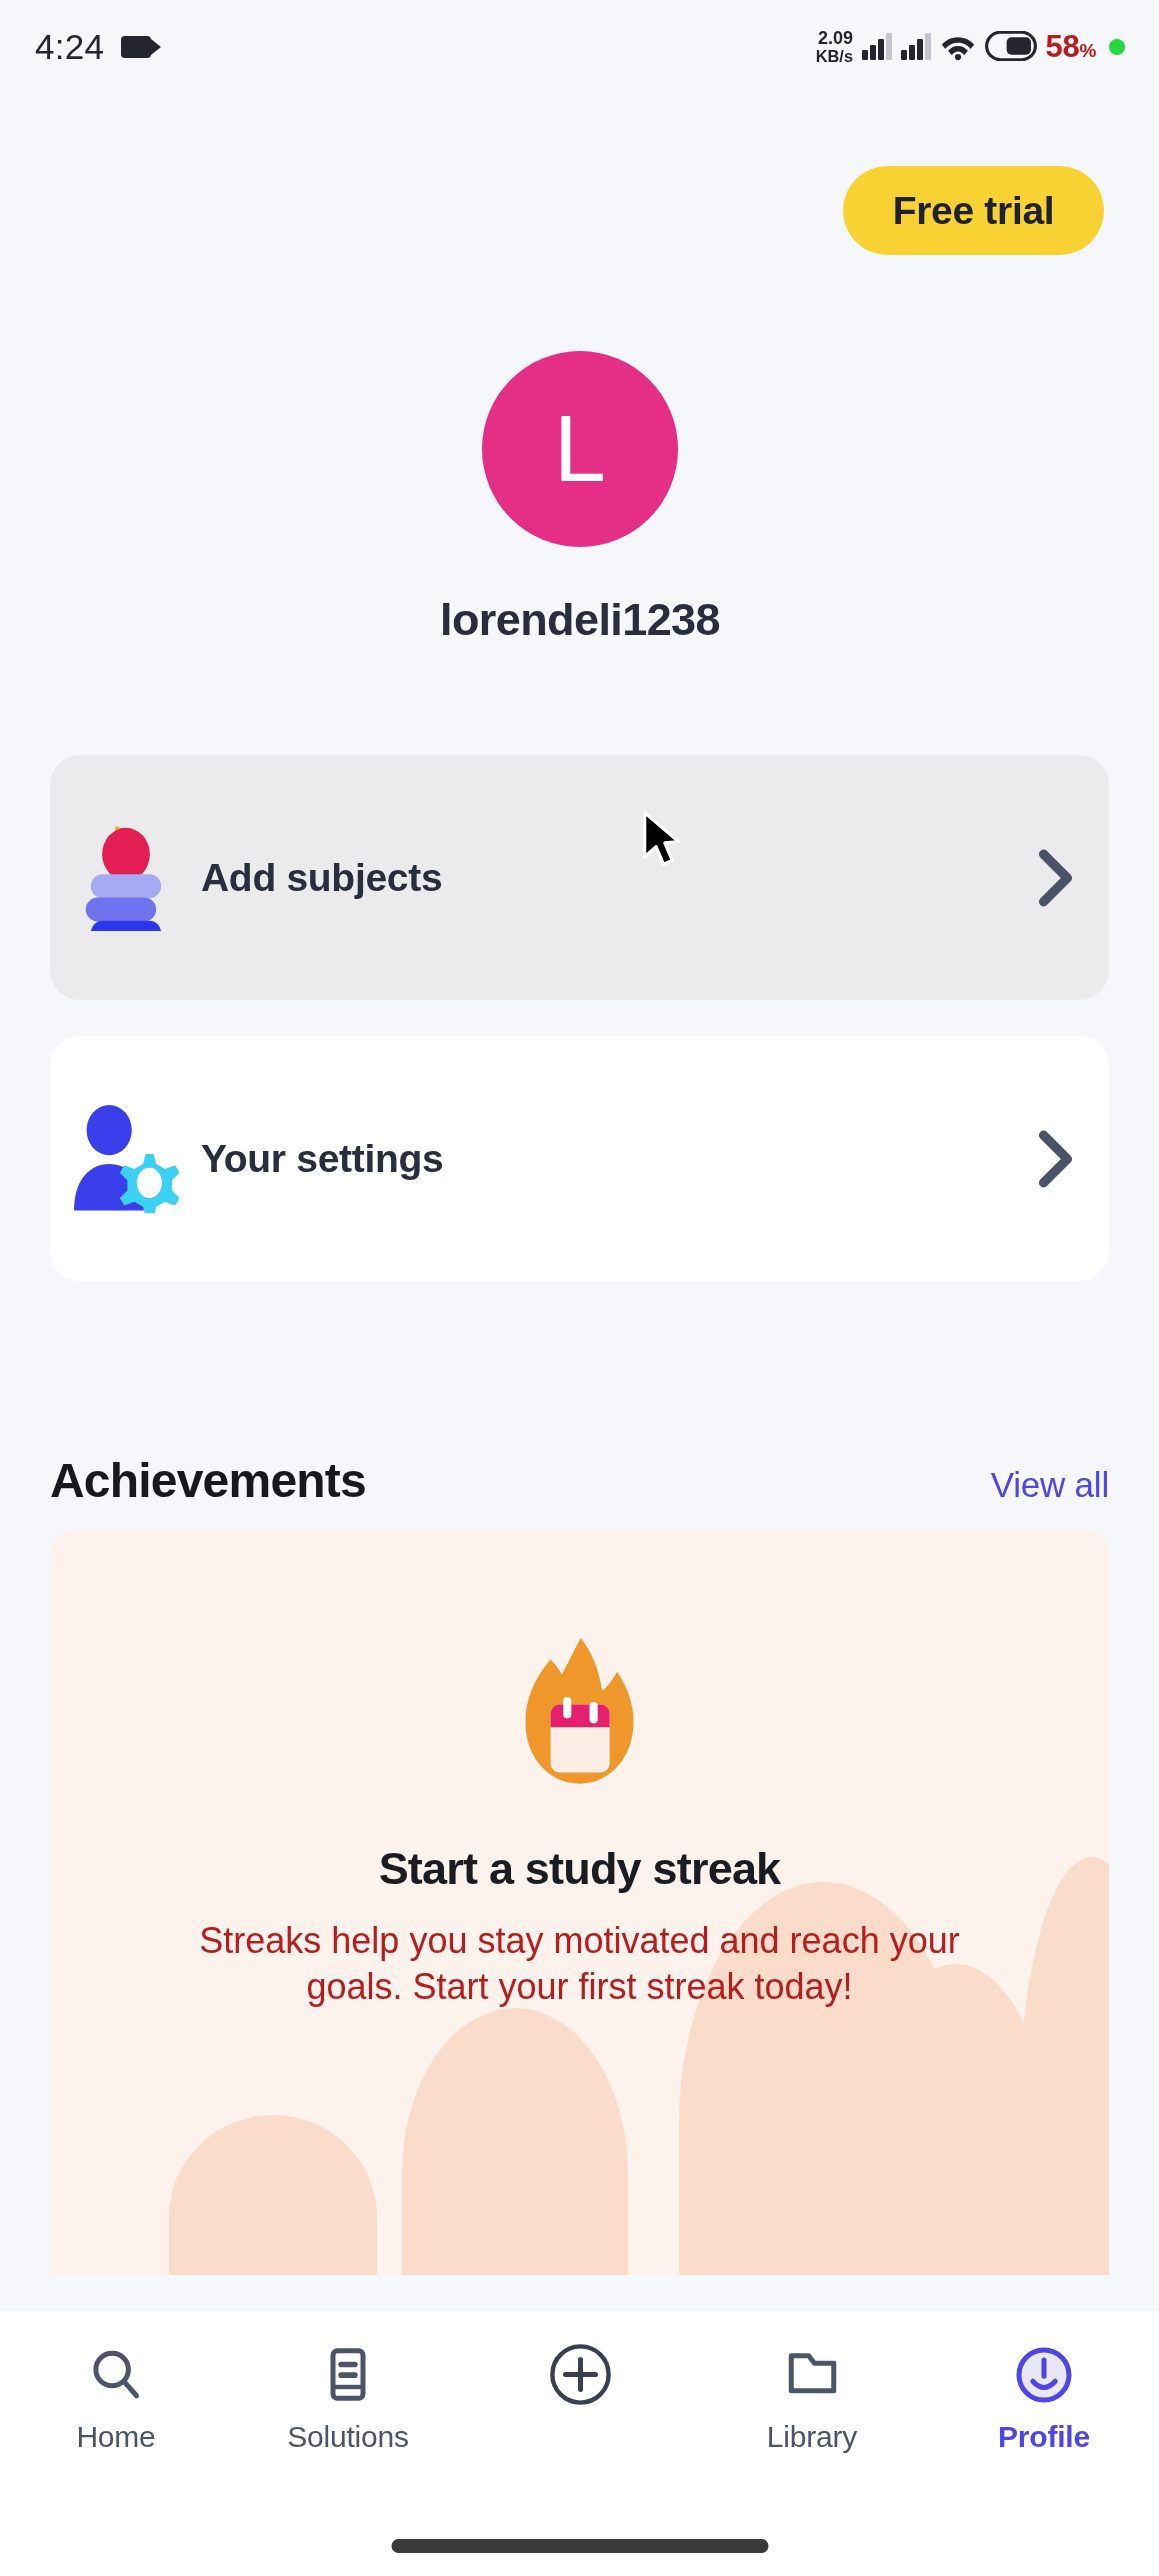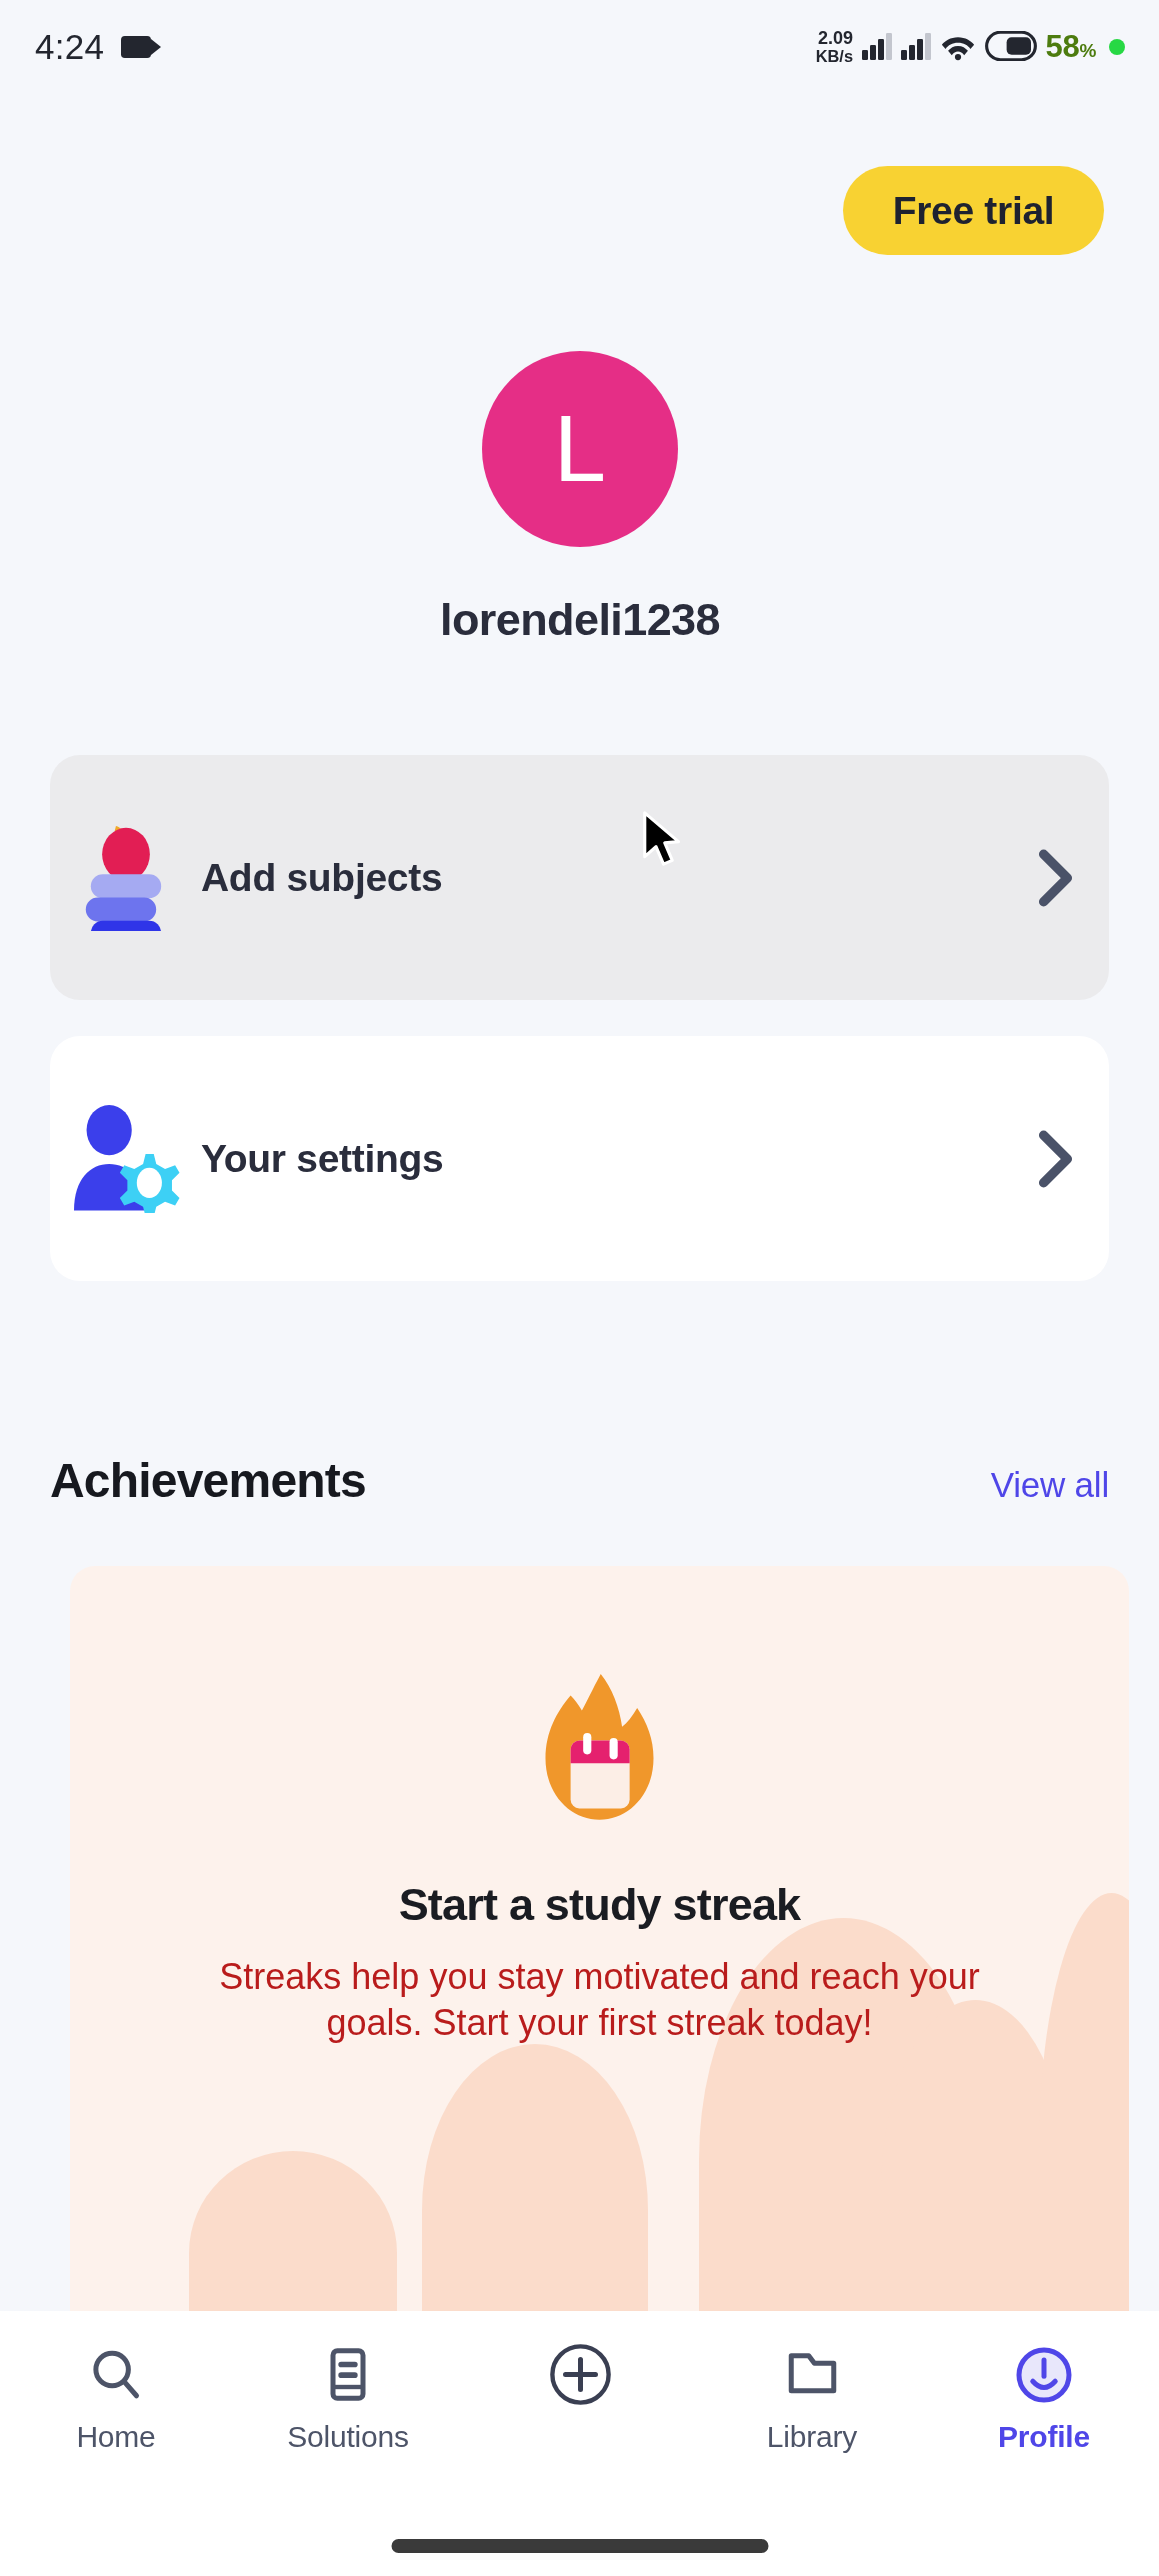--- a/index.html
+++ b/index.html
@@ -20,21 +20,21 @@
   }
   .sb-left { display:flex; align-items:center; gap:16.4px;justify-content:space-between; }
   .sb-time { font-size:35px; font-weight:500; color:#23262F; letter-spacing:0.3px; }
   .sb-right { display:flex; align-items:center; gap:8.8px; }
   .sb-speed {
     display:flex; flex-direction:column; align-items:flex-end;
     line-height:1.02; font-weight:700; color:#23262F;
   }
   .sb-speed .v { font-size:18px; }
   .sb-speed .u { font-size:16.4px; }
-  .sb-pct { font-size:31px; font-weight:600; color:#4d7c0f; letter-spacing:-0.3px; }
+  .sb-pct { font-size:31px; font-weight:600; color:#b91c1c; letter-spacing:-0.3px; }
   .sb-pct small { font-size:19px; font-weight:600; }
   .greendot { width:16.4px; height:16.4px; border-radius:50%; background:#27D844; margin-left:3.8px; }
 
   .cam {
     width:30px; height:21.4px; background:#23262F; border-radius:3.8px; position:relative;
   }
   .cam:after{
     content:""; position:absolute; right:-10px; top:2.5px;
     border-top:8.2px solid transparent; border-bottom:8.2px solid transparent;
     border-left:10.7px solid #23262F;
@@ -82,22 +82,22 @@
   
   .ach-head {
     position:absolute; left:50px; top:1453px; width:1059px;
     display:flex; align-items:baseline; justify-content:space-between;
   }
   .ach-title { font-size:48px; font-weight:700; color:#17191F; letter-spacing:-0.8px; }
   .ach-viewall { font-size:35px; font-weight:500; color:#4F46E8; letter-spacing:-0.2px; }
 
   
   .streak {
-    position:absolute; left:50px; top:1566px; width:1059px; height:745px;
-    background:#FDF2EC; border-radius:25px 25px 0 0; overflow:hidden;margin-left:20px;
+    position:absolute; left:50px; top:1530px; width:1059px; height:745px;
+    background:#FDF2EC; border-radius:25px 25px 0 0; overflow:hidden;
   }
   .blob { position:absolute; background:#FBDCCB; border-radius:50% 50% 0 0 / 60% 60% 0 0; }
   .streak-icon {
     position:relative; z-index:2; margin:103px auto 0; width:151px; height:157px;
   }
   .streak-title {
     position:relative; z-index:2; margin-top:53px;
     text-align:center; font-size:45px; font-weight:700; color:#1A1C22; letter-spacing:-0.8px;
   }
   .streak-body {

